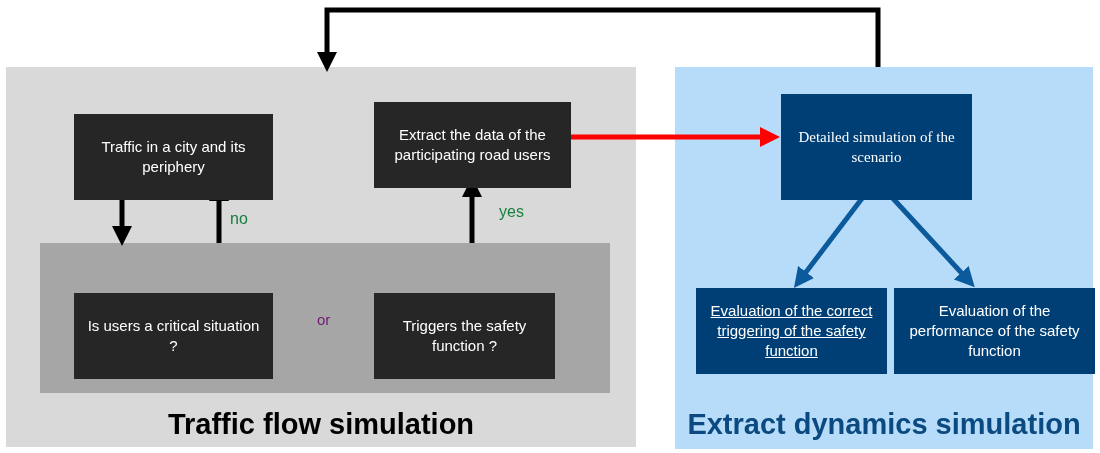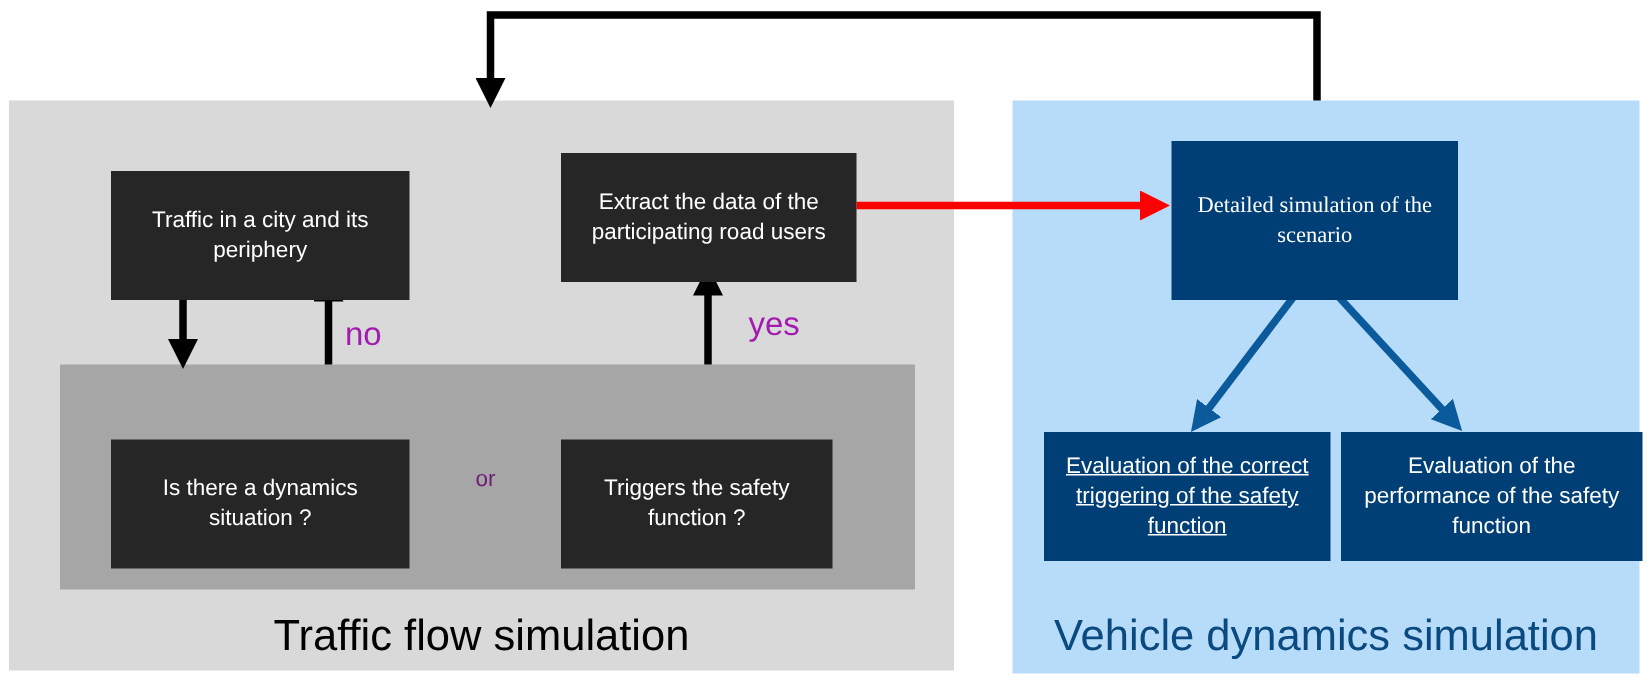--- a/index.html
+++ b/index.html
@@ -11,25 +11,25 @@
   .box{position:absolute;display:flex;align-items:center;justify-content:center;text-align:center;color:#ffffff;font-size:15px;line-height:20px;box-sizing:border-box;padding:0 8px;}
   .dark{background:#262626;margin-top:16px;}
   .blue{background:#003f75;}
   #box-traffic{left:74px;top:98px;width:199px;height:86px;}
   #box-extract{left:374px;top:86px;width:197px;height:86px;}
   #box-critical{left:74px;top:277px;width:199px;height:86px;}
   #box-triggers{left:374px;top:277px;width:181px;height:86px;text-align:center;}
   #box-detailed{left:781px;top:94px;width:191px;height:106px;font-family:Liberation Serif, serif;}
   #box-eval1{left:696px;top:288px;width:191px;height:86px;text-decoration:underline;}
   #box-eval2{left:894px;top:288px;width:201px;height:86px;}
-  .label{position:absolute;font-size:22px;color:#a21caf;}
+  .label{position:absolute;font-size:16px;color:#15803d;}
   #lbl-no{left:230px;top:210px;}
   #lbl-yes{left:499px;top:203px;}
   #lbl-or{left:317px;top:311px;color:#701a75;font-size:15px;}
-  .title{position:absolute;font-weight:normal;font-size:29px;text-align:center;}
+  .title{position:absolute;font-weight:bold;font-size:29px;text-align:center;}
   #title-traffic{left:6px;width:630px;top:408px;color:#000;}
   #title-vehicle{left:675px;width:418px;top:408px;color:#0b4a80;}
   svg#arrows{position:absolute;left:0;top:0;width:1100px;height:453px;pointer-events:none;}
 </style>
 </head>
 <body>
 
 <div class="panel" id="traffic-panel"></div>
 <div class="panel" id="vehicle-panel"></div>
 <div id="decision-band"></div>
@@ -50,24 +50,24 @@
   <line x1="122" y1="184" x2="122" y2="236" stroke="#000" stroke-width="5" marker-end="url(#ah-black)"></line>
   <line x1="219" y1="243" x2="219" y2="191" stroke="#000" stroke-width="5" marker-end="url(#ah-black)"></line>
   <line x1="472" y1="243" x2="472" y2="187" stroke="#000" stroke-width="5" marker-end="url(#ah-black)"></line>
   <line x1="571" y1="137" x2="770" y2="137" stroke="#ff0000" stroke-width="5" marker-end="url(#ah-red)"></line>
   <line x1="876" y1="180" x2="800" y2="280" stroke="#0b5a9c" stroke-width="5" marker-end="url(#ah-blue)"></line>
   <line x1="876" y1="180" x2="968" y2="280" stroke="#0b5a9c" stroke-width="5" marker-end="url(#ah-blue)"></line>
 </svg>
 
 <div class="box dark" id="box-traffic">Traffic in a city and its periphery</div>
 <div class="box dark" id="box-extract">Extract the data of the participating road users</div>
-<div class="box dark" id="box-critical">Is there a dynamics situation ?</div>
+<div class="box dark" id="box-critical">Is users a critical situation ?</div>
 <div class="box dark" id="box-triggers">Triggers the safety function ?</div>
 <div class="box blue" id="box-detailed">Detailed simulation of the scenario</div>
 <div class="box blue" id="box-eval1">Evaluation of the correct triggering of the safety function</div>
 <div class="box blue" id="box-eval2">Evaluation of the performance of the safety function</div>
 
 <span class="label" id="lbl-no">no</span>
 <span class="label" id="lbl-yes">yes</span>
 <span class="label" id="lbl-or">or</span>
 
 <div class="title" id="title-traffic">Traffic flow simulation</div>
-<div class="title" id="title-vehicle">Vehicle dynamics simulation</div>
+<div class="title" id="title-vehicle">Extract dynamics simulation</div>
 
 </body></html>

